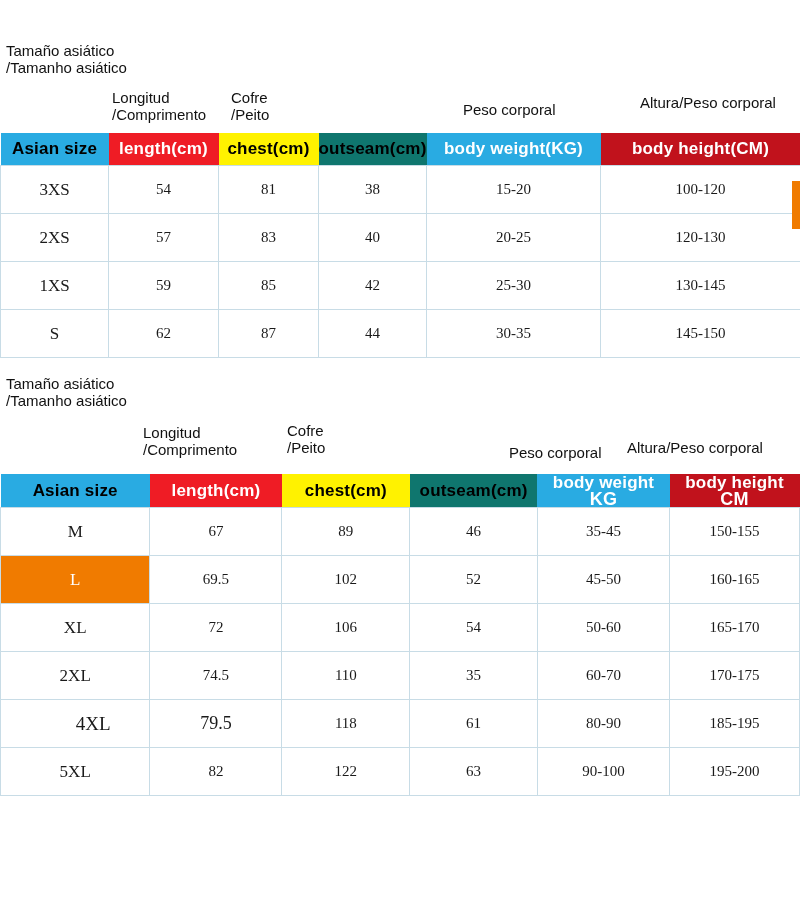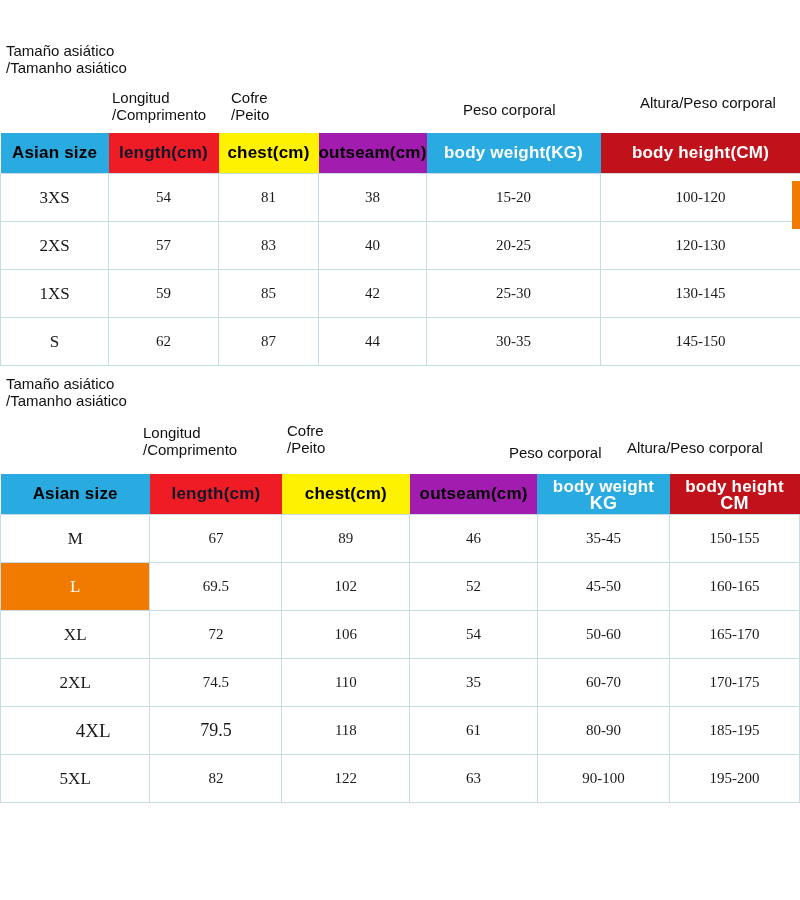--- a/index.html
+++ b/index.html
@@ -40,30 +40,30 @@
   table td, table th {
     border: 1px solid #c8dce6;
     padding: 0;
     text-align: center;
     vertical-align: middle;
   }
 
   
   .hdr th {
     border: none;
-    height: 40px;
+    height: 32px;
     font-size: 17px;
     font-weight: bold;
     color: #000000;
     letter-spacing: 0.2px;
   }
   .hdr th.c-blue   { background: #29abe2; color: #000000; }
-  .hdr th.c-red    { background: #ef1c25; color: #0f172a; }
+  .hdr th.c-red    { background: #ef1c25; color: #ffffff; }
   .hdr th.c-yellow { background: #fff200; color: #000000; }
-  .hdr th.c-green  { background: #a21caf; color: #000000; }
+  .hdr th.c-green  { background: #0f766e; color: #000000; }
   .hdr th.c-blue2  { background: #29abe2; color: #ffffff; }
   .hdr th.c-dkred  { background: #c1121c; color: #ffffff; margin-top: 24px; }
 
   .hdr th .sub {
     display: block;
     font-size: 18px;
     font-weight: bold;
     line-height: 15px;
   }
   .hdr th .main-l {

